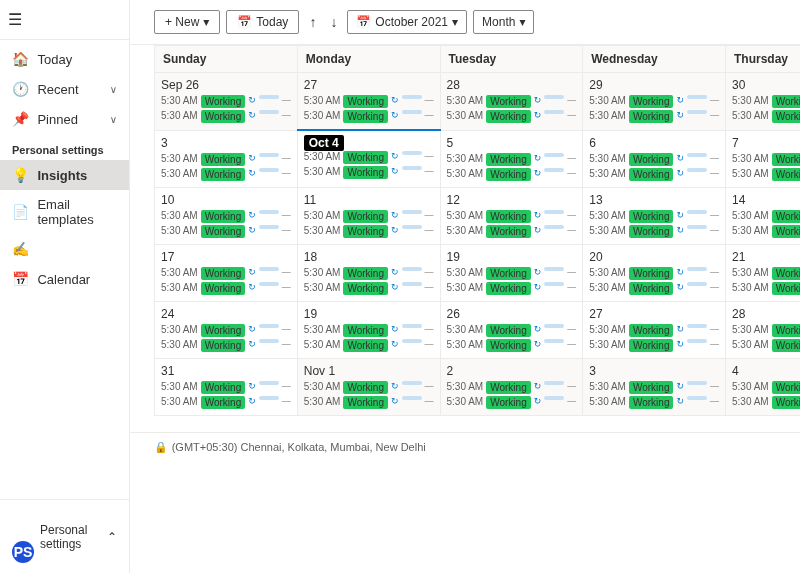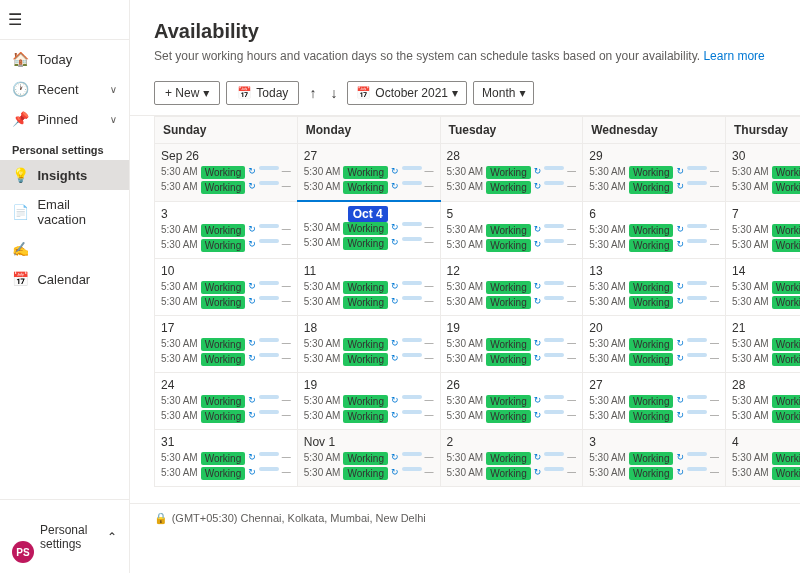--- a/index.html
+++ b/index.html
@@ -49,24 +49,24 @@
       display: flex;
       align-items: center;
       gap: 6px;
       font-size: 12px;
       color: #323130;
       cursor: pointer;
     }
     .avatar-circle {
       width: 22px; height: 22px;
       border-radius: 50%;
-      background: #be185d;
+      background: #1d4ed8;
       color: #fff;
       display: flex; align-items: center; justify-content: center;
-      font-size: 10px; font-weight: bold;
+      font-size: 14px; font-weight: bold;
       flex-shrink: 0;
       margin-top: 31px;
     }
 
     
     .main {
       flex: 1;
       background: #fff;
       overflow-y: auto;
       padding: 0;
@@ -160,28 +160,27 @@
       background: #fff;
     }
     .day-number {
       font-size: 12px;
       font-weight: 400;
       color: #323130;
       margin-bottom: 3px;
       display: inline-block;
     }
     .today-badge {
-      background: #1d4ed8;
+      background: #000000;
       color: #fff;
       border-radius: 2px;
       padding: 1px 5px;
       font-size: 12px;
       font-weight: 600;
       display: inline-block;
-      margin-left: 44px;
     }
     .today-col { border-top: 2px solid #0078d4 !important; }
 
     
     .work-entry {
       display: flex;
       gap: 3px;
       margin-bottom: 2px;
       font-size: 10px;
       white-space: nowrap;
@@ -248,45 +247,38 @@
     </div>
 
     <div class="sidebar-section-title">Personal settings</div>
 
     <div class="sidebar-nav-item active">
       <span class="icon">💡</span>
       <span>Insights</span>
     </div>
     <div class="sidebar-nav-item">
       <span class="icon">📄</span>
-      <span>Email vacation</span>
+      <span>Email templates</span>
     </div>
     <div class="sidebar-nav-item">
       <span class="icon">✍</span>
     </div>
     <div class="sidebar-nav-item">
       <span class="icon">📅</span>
       <span>Calendar</span>
     </div>
   </div>
   <div class="sidebar-footer">
     <div class="avatar-circle">PS</div>
     <span>Personal settings</span>
     <span style="margin-left:auto;">⌃</span>
   </div>
 </div>
 
 <div class="main">
-  <div class="main-header">
-    <h1 class="main-title">Availability</h1>
-    <p class="main-subtitle">
-      <span>Set your working hours and vacation days so the system can schedule tasks based on your availability.</span>
-      <a href="#">Learn more</a>
-    </p>
-  </div>
 
   <div class="cal-toolbar">
     <button class="cal-btn cal-btn-new">
       <span>+ New</span>
       <span>▾</span>
     </button>
     <button class="cal-btn cal-btn-today">
       <span>📅</span>
       <span>Today</span>
     </button>

